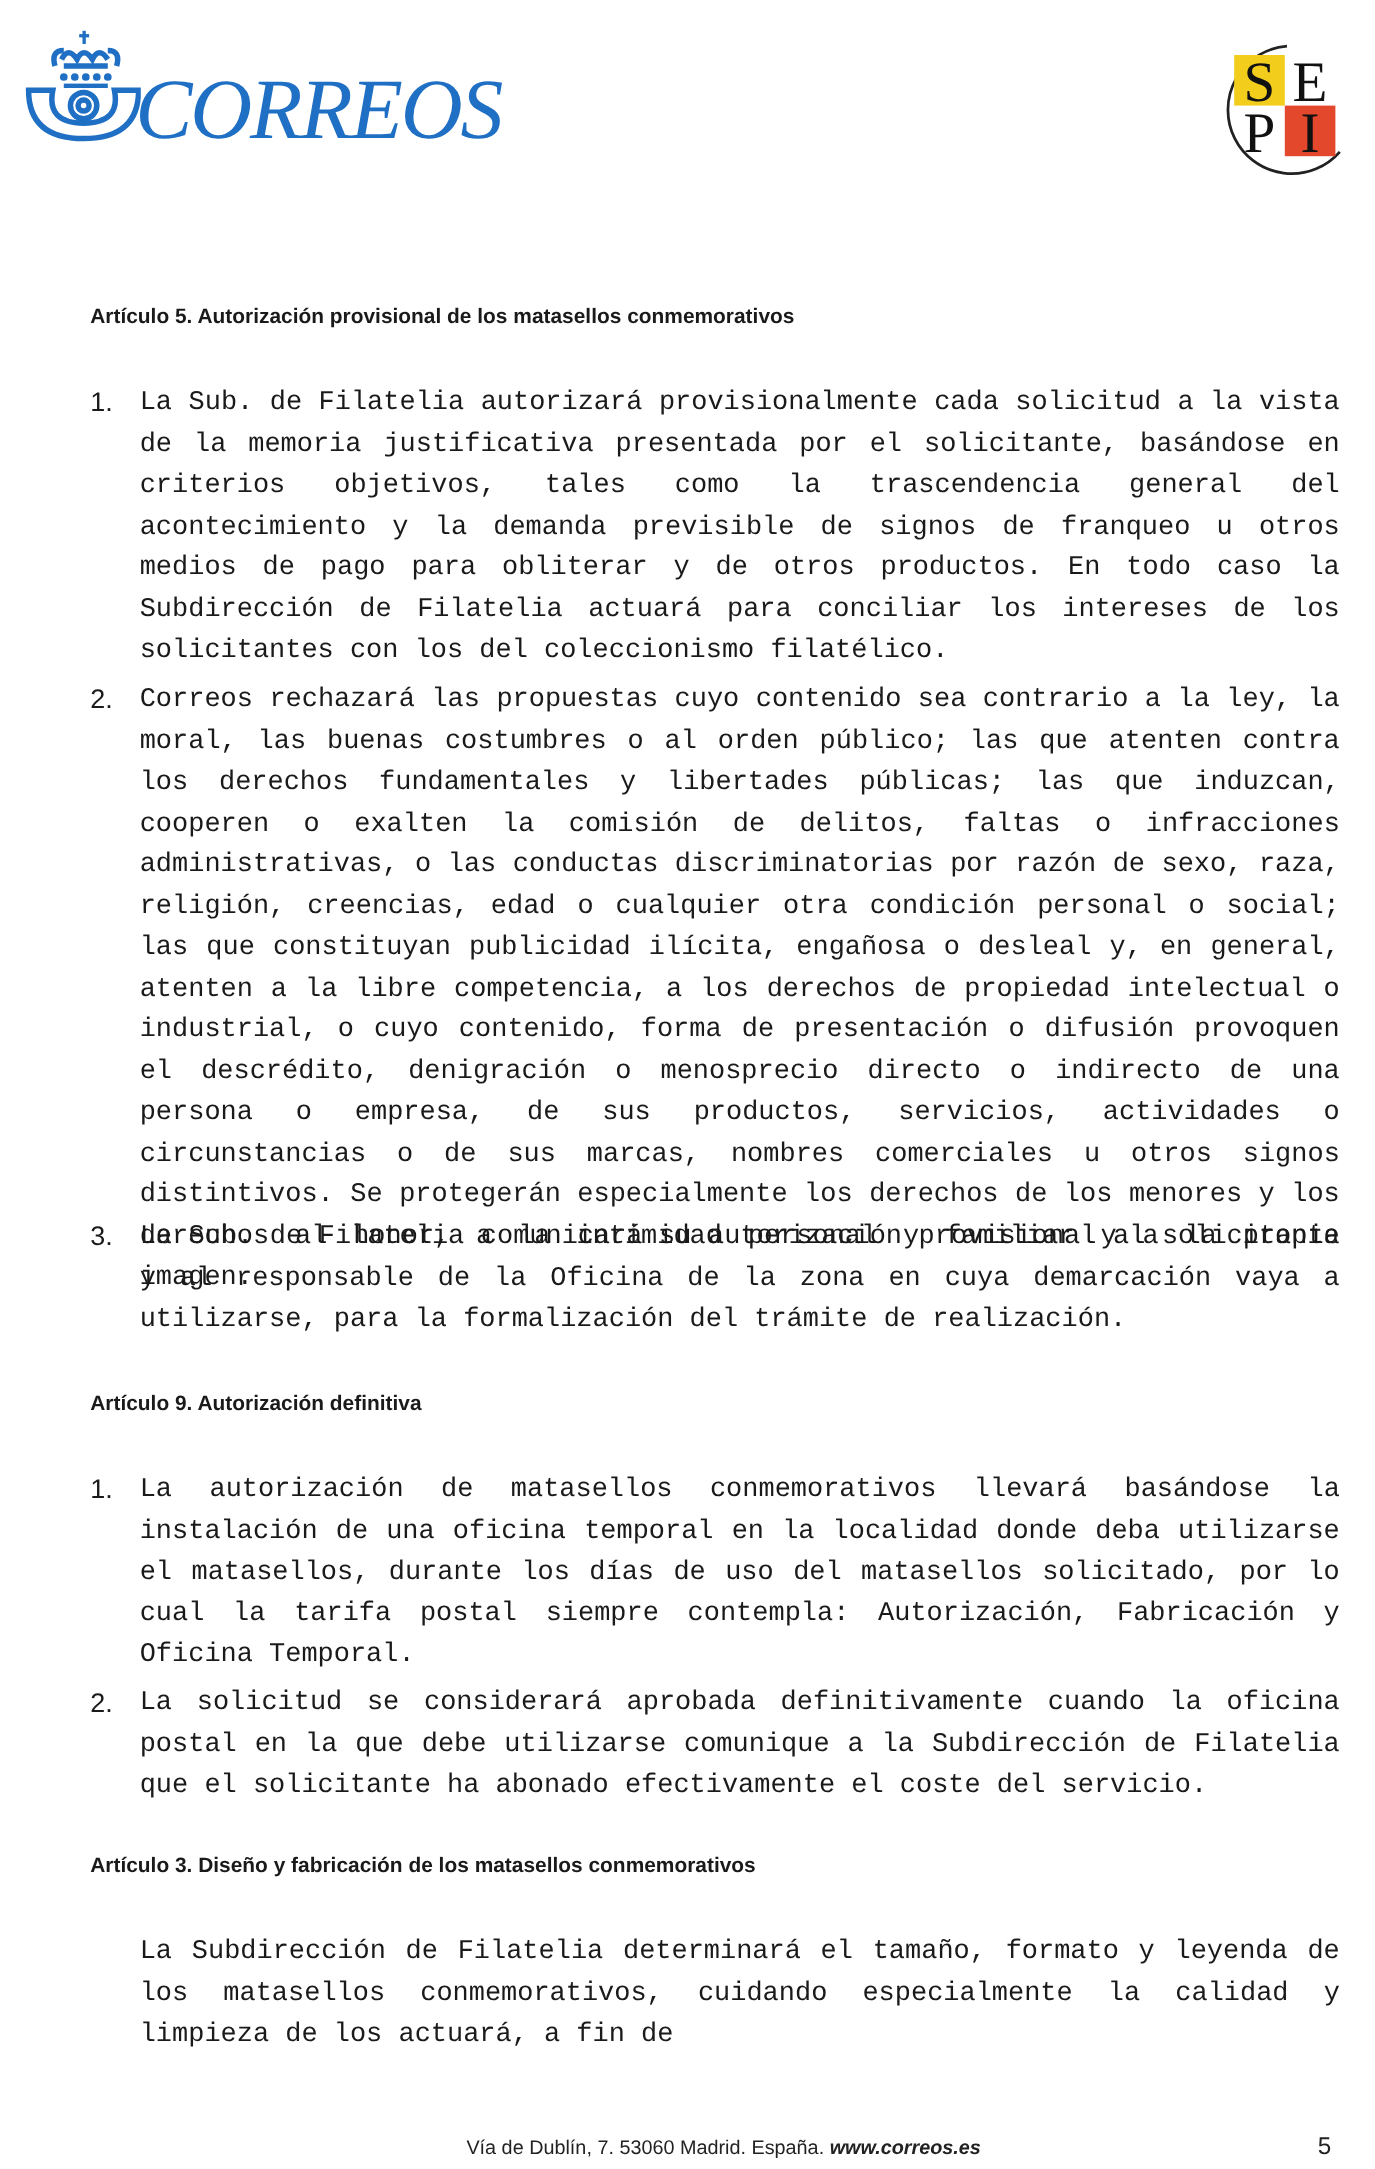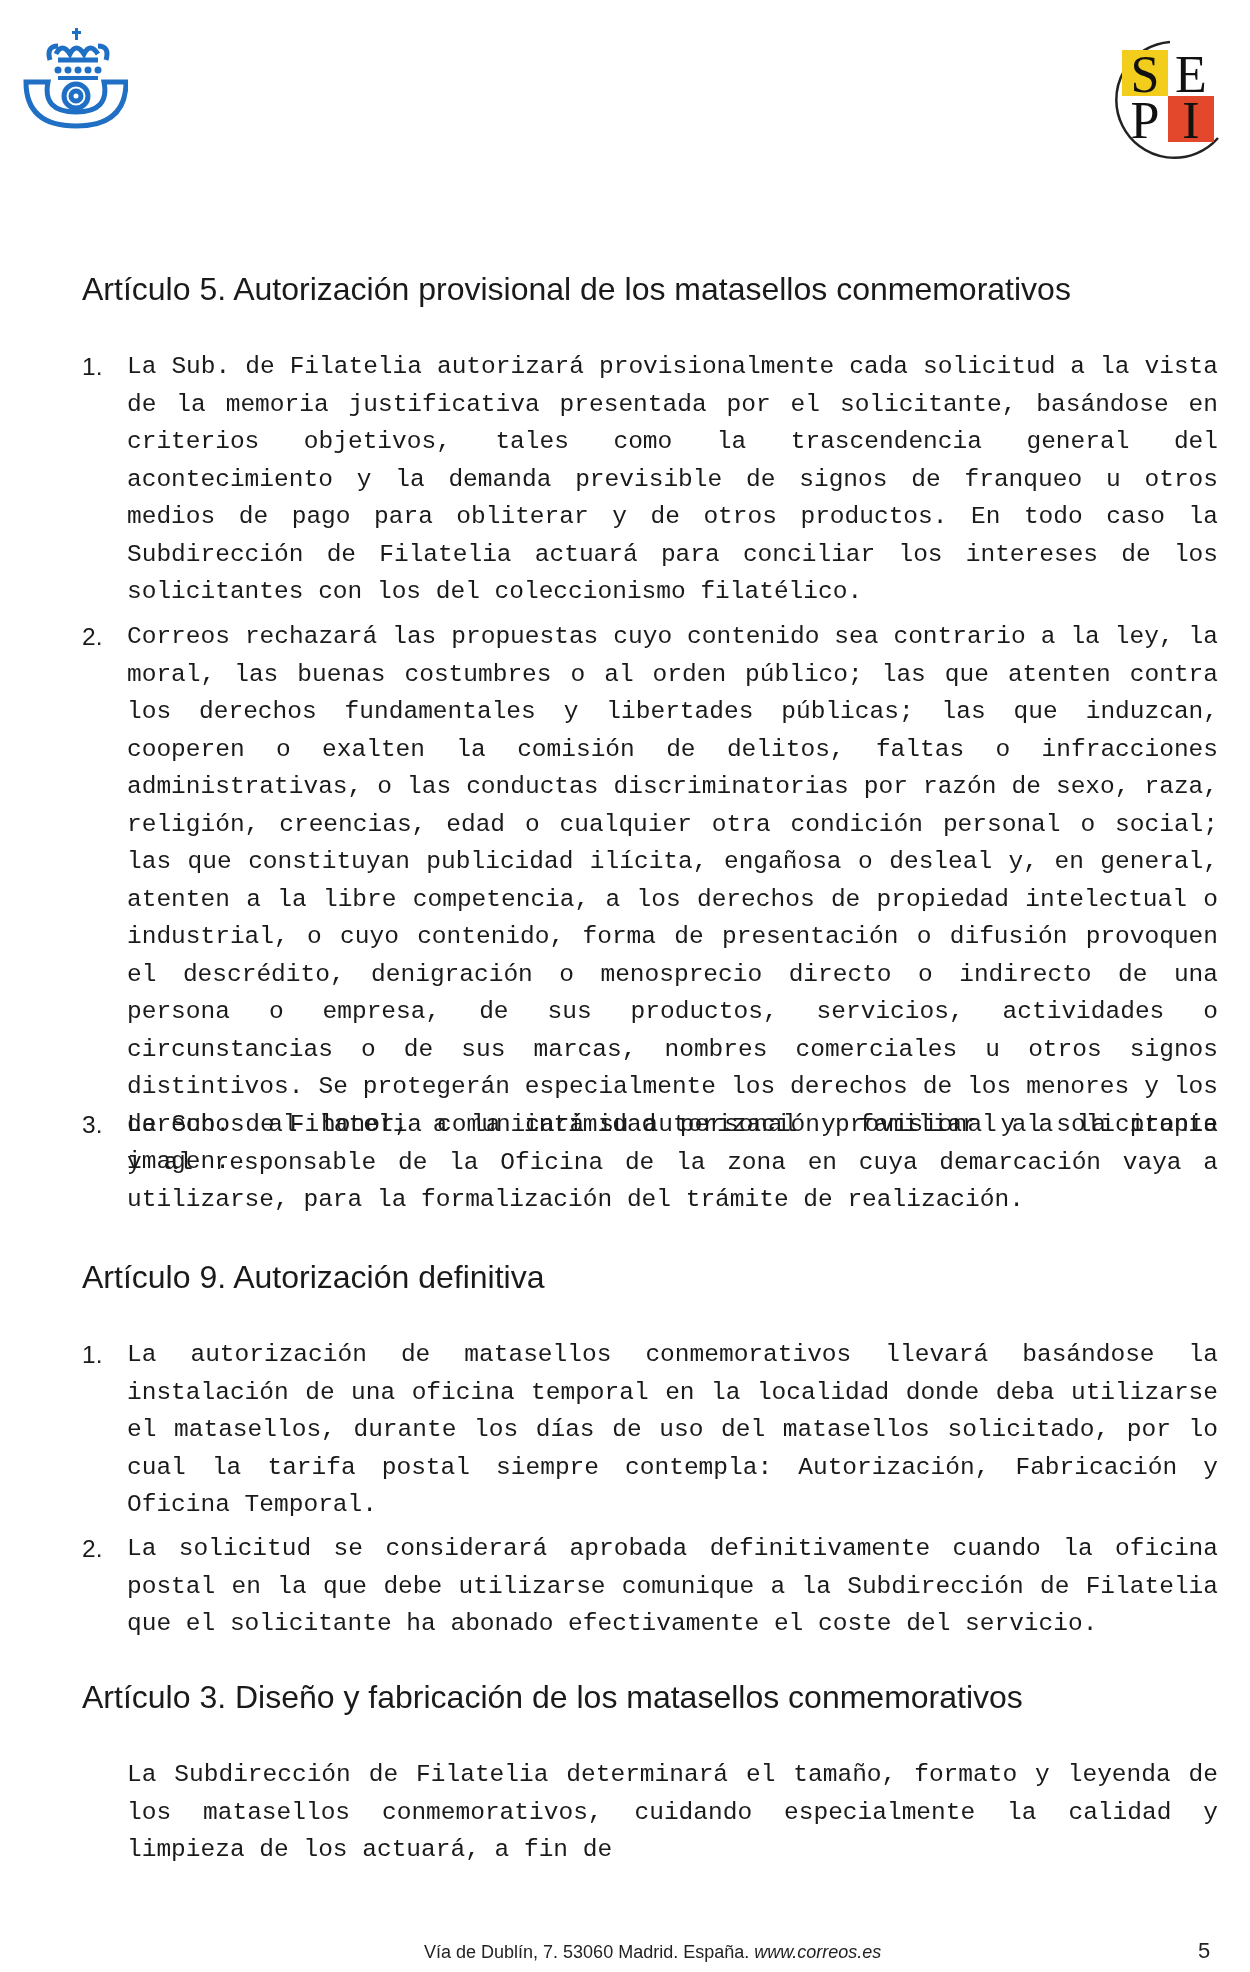--- a/index.html
+++ b/index.html
@@ -11,31 +11,31 @@
   .crest { position: absolute; left: 0; top: 0; width: 110px; height: 110px; }
   .wordmark {
     position: absolute; left: 105px; top: 40px;
     font-family: "Liberation Serif", serif; font-style: italic;
     font-size: 78px; letter-spacing: -2px; color: #1f6fc4; line-height: 1;
   }
   .logo-sepi { position: absolute; left: 1100px; top: 30px; width: 140px; height: 140px; }
 
   .content { position: absolute; left: 82px; top: 0; width: 1136px; }
   .heading {
-    position: absolute; left: 0; font-weight: normal; font-size: 32px; line-height: 30px; white-space: nowrap;
+    position: absolute; left: 0; font-weight: bold; font-size: 19px; line-height: 30px; white-space: nowrap;
   }
   .item { position: absolute; left: 0; width: 1136px; font-size: 24.5px; line-height: 37.5px; }
   .num { position: absolute; left: 0; top: 0; width: 40px; }
   .txt { position: absolute; left: 45px; width: 1091px; text-align: justify; font-family: Liberation Mono, monospace; }
   .txt.plain { left: 45px; }
 
   .footer {
     position: absolute; left: 424px; top: 1942px; font-size: 18px; color: #222; white-space: nowrap;
   }
-  .footer .url { font-style: italic; font-weight: normal; }
+  .footer .url { font-style: italic; font-weight: bold; }
   .page-num { position: absolute; left: 1198px; top: 1938px; font-size: 22px; color: #222; }
 </style>
 </head>
 <body>
 
 <div class="logo-correos">
   <svg class="crest" viewBox="0 0 110 110">
     <g fill="none" stroke="#1f6fc4" stroke-width="5">
       <path d="M38 34 q6 -12 14 0 q6 -12 14 0 q6 -12 14 0"></path>
       <path d="M32 40 q-4 -14 8 -14 M88 40 q4 -14 -8 -14"></path>
@@ -48,20 +48,21 @@
       <rect x="57" y="8" width="3" height="12"></rect>
       <rect x="54" y="11" width="9" height="3"></rect>
       <circle cx="40" cy="50" r="3.5"></circle>
         <circle cx="50" cy="50" r="3.5"></circle>
         <circle cx="60" cy="50" r="3.5"></circle>
       <circle cx="70" cy="50" r="3.5"></circle>
         <circle cx="80" cy="50" r="3.5"></circle>
       <rect x="40" y="56" width="40" height="4"></rect>
     </g>
   </svg>
+  <div class="wordmark">CORREOS</div>
 </div>
 
 <svg class="logo-sepi" viewBox="0 0 140 140">
   <path d="M70 12 A58 58 0 1 0 118 108" fill="none" stroke="#222" stroke-width="2.5"></path>
   <rect x="22" y="20" width="46" height="46" fill="#f2cd1c"></rect>
   <rect x="68" y="66" width="46" height="46" fill="#e3472c"></rect>
   <text x="45" y="62" text-anchor="middle" font-family="Liberation Serif, serif" font-size="52" fill="#111">S</text>
   <text x="91" y="62" text-anchor="middle" font-family="Liberation Serif, serif" font-size="52" fill="#111">E</text>
   <text x="45" y="108" text-anchor="middle" font-family="Liberation Serif, serif" font-size="52" fill="#111">P</text>
   <text x="91" y="108" text-anchor="middle" font-family="Liberation Serif, serif" font-size="52" fill="#111">I</text>

